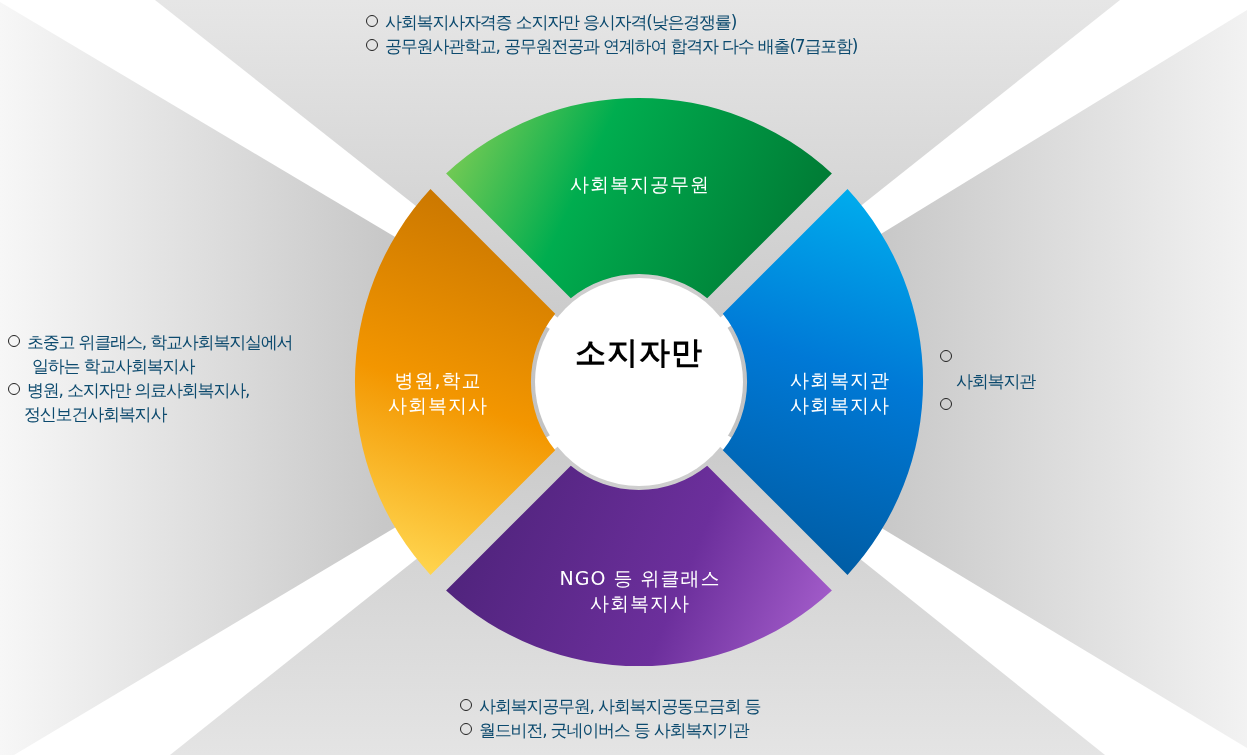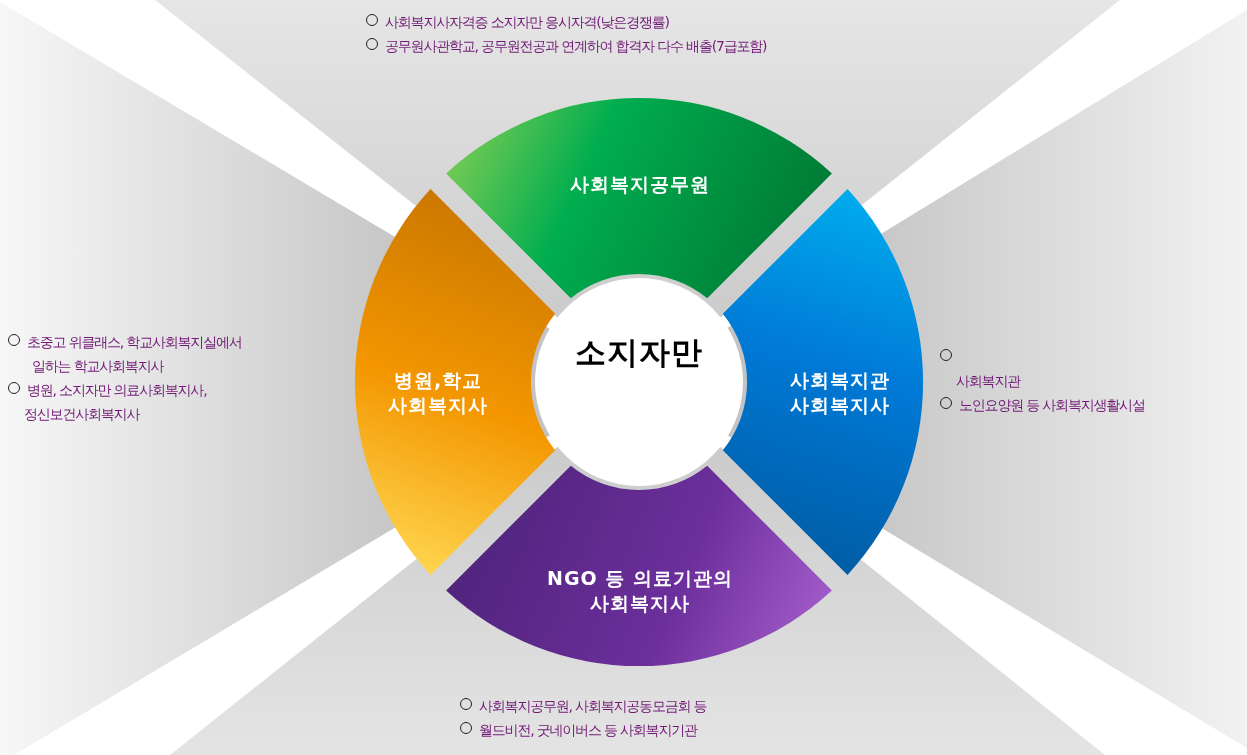--- a/index.html
+++ b/index.html
@@ -1,21 +1,21 @@
 <!DOCTYPE html>
 <html><head>
 <meta charset="utf-8">
 <style>
   html, body { margin: 0; padding: 0; }
   body { width: 1247px; height: 755px; overflow: hidden; background: #ffffff; position: relative; font-family: "DejaVu Sans", "Liberation Sans", sans-serif; }
   #stage { position: absolute; left: 0; top: 0; width: 1247px; height: 755px; }
   .bg-svg { position: absolute; left: 0; top: 0; }
-  .seg-label { position: absolute; color: #ffffff; font-weight: bold; text-align: center; line-height: 1.3; font-size: 19px; letter-spacing: 1px; white-space: nowrap; }
+  .seg-label { position: absolute; color: #ffffff; font-weight: normal; text-align: center; line-height: 1.3; font-size: 19px; letter-spacing: 1px; white-space: nowrap; }
   .center-title { position: absolute; left: 531px; top: 334px; width: 216px; text-align: center; font-size: 31px; font-weight: bold; color: #000000; line-height: 1.22; letter-spacing: 1px; }
-  .note { position: absolute; color: #701a75; font-size: 14px; line-height: 24px; letter-spacing: -1.2px; white-space: nowrap; font-family: "DejaVu Sans", sans-serif; }
+  .note { position: absolute; color: #0c4a6e; font-size: 17px; line-height: 24px; letter-spacing: -1.2px; white-space: nowrap; font-family: "DejaVu Sans", sans-serif; }
   .note .li { display: block; }
   .note .li.cont { padding-left: 24px; }
   .bullet { display: inline-block; width: 10px; height: 10px; border: 1.6px solid #222; border-radius: 50%; margin-right: 7px; vertical-align: 1px; }
 </style>
 </head>
 <body>
 
 <div id="stage">
   <svg class="bg-svg" width="1247" height="755" viewBox="0 0 1247 755">
     <defs>
@@ -80,21 +80,21 @@
   </div>
 
   <div class="seg-label" style="left:555px; top:172px; width:170px;">
     <span>사회복지공무원</span>
   </div>
   <div class="seg-label" style="left:770px; top:368px; width:140px;">
     <div>사회복지관</div>
     <div>사회복지사</div>
   </div>
   <div class="seg-label" style="left:520px; top:566px; width:240px;">
-    <div>NGO 등 의료기관의</div>
+    <div>NGO 등 위클래스</div>
     <div>사회복지사</div>
   </div>
   <div class="seg-label" style="left:368px; top:368px; width:140px;">
     <div>병원,학교</div>
     <div>사회복지사</div>
   </div>
 
   <div class="note" style="left:366px; top:10px;">
     <span class="li"><span class="bullet"></span><span>사회복지사자격증 소지자만 응시자격(낮은경쟁률)</span></span>
     <span class="li"><span class="bullet"></span><span>공무원사관학교, 공무원전공과 연계하여 합격자 다수 배출(7급포함)</span></span>
@@ -103,20 +103,20 @@
   <div class="note" style="left:8px; top:330px;">
     <span class="li"><span class="bullet"></span><span>초중고 위클래스, 학교사회복지실에서</span></span>
     <span class="li cont">일하는 학교사회복지사</span>
     <span class="li"><span class="bullet"></span><span>병원, 소지자만 의료사회복지사,</span></span>
     <span class="li cont" style="padding-left:16px">정신보건사회복지사</span>
   </div>
 
   <div class="note" style="left:940px; top:345px;">
     <span class="li"><span class="bullet"></span></span>
     <span class="li cont" style="padding-left:16px">사회복지관</span>
-    <span class="li"><span class="bullet"></span><span>노인요양원 등 사회복지생활시설</span></span>
+    <span class="li"><span class="bullet"></span></span>
   </div>
 
   <div class="note" style="left:460px; top:694px;">
     <span class="li"><span class="bullet"></span><span>사회복지공무원, 사회복지공동모금회 등</span></span>
     <span class="li"><span class="bullet"></span><span>월드비전, 굿네이버스 등 사회복지기관</span></span>
   </div>
 </div>
 
 </body></html>

